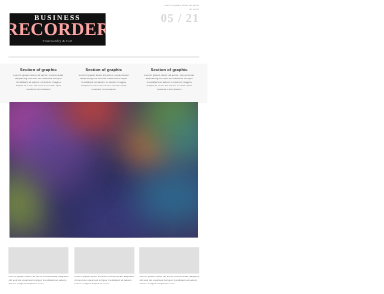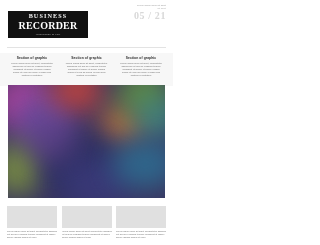--- a/index.html
+++ b/index.html
@@ -48,24 +48,24 @@
     color: #f2f2f2;
     font-family: "Liberation Serif", serif;
     font-weight: 700;
     font-size: 6.2px;
     letter-spacing: 1.1px;
     line-height: 7px;
     text-align: center;
     white-space: nowrap;
   }
   .masthead-main {
-    color: #ffffff;
+    color: #fca5a5;
     font-family: "Liberation Serif", serif;
     font-weight: 700;
-    font-size: 10px;
+    font-size: 15px;
     letter-spacing: 0.2px;
     line-height: 13.5px;
     text-align: center;
     white-space: nowrap;
   }
   .masthead-tagline {
     color: #cfcfcf;
     font-family: "Liberation Serif", serif;
     font-size: 2.6px;
     letter-spacing: 0.25px;

